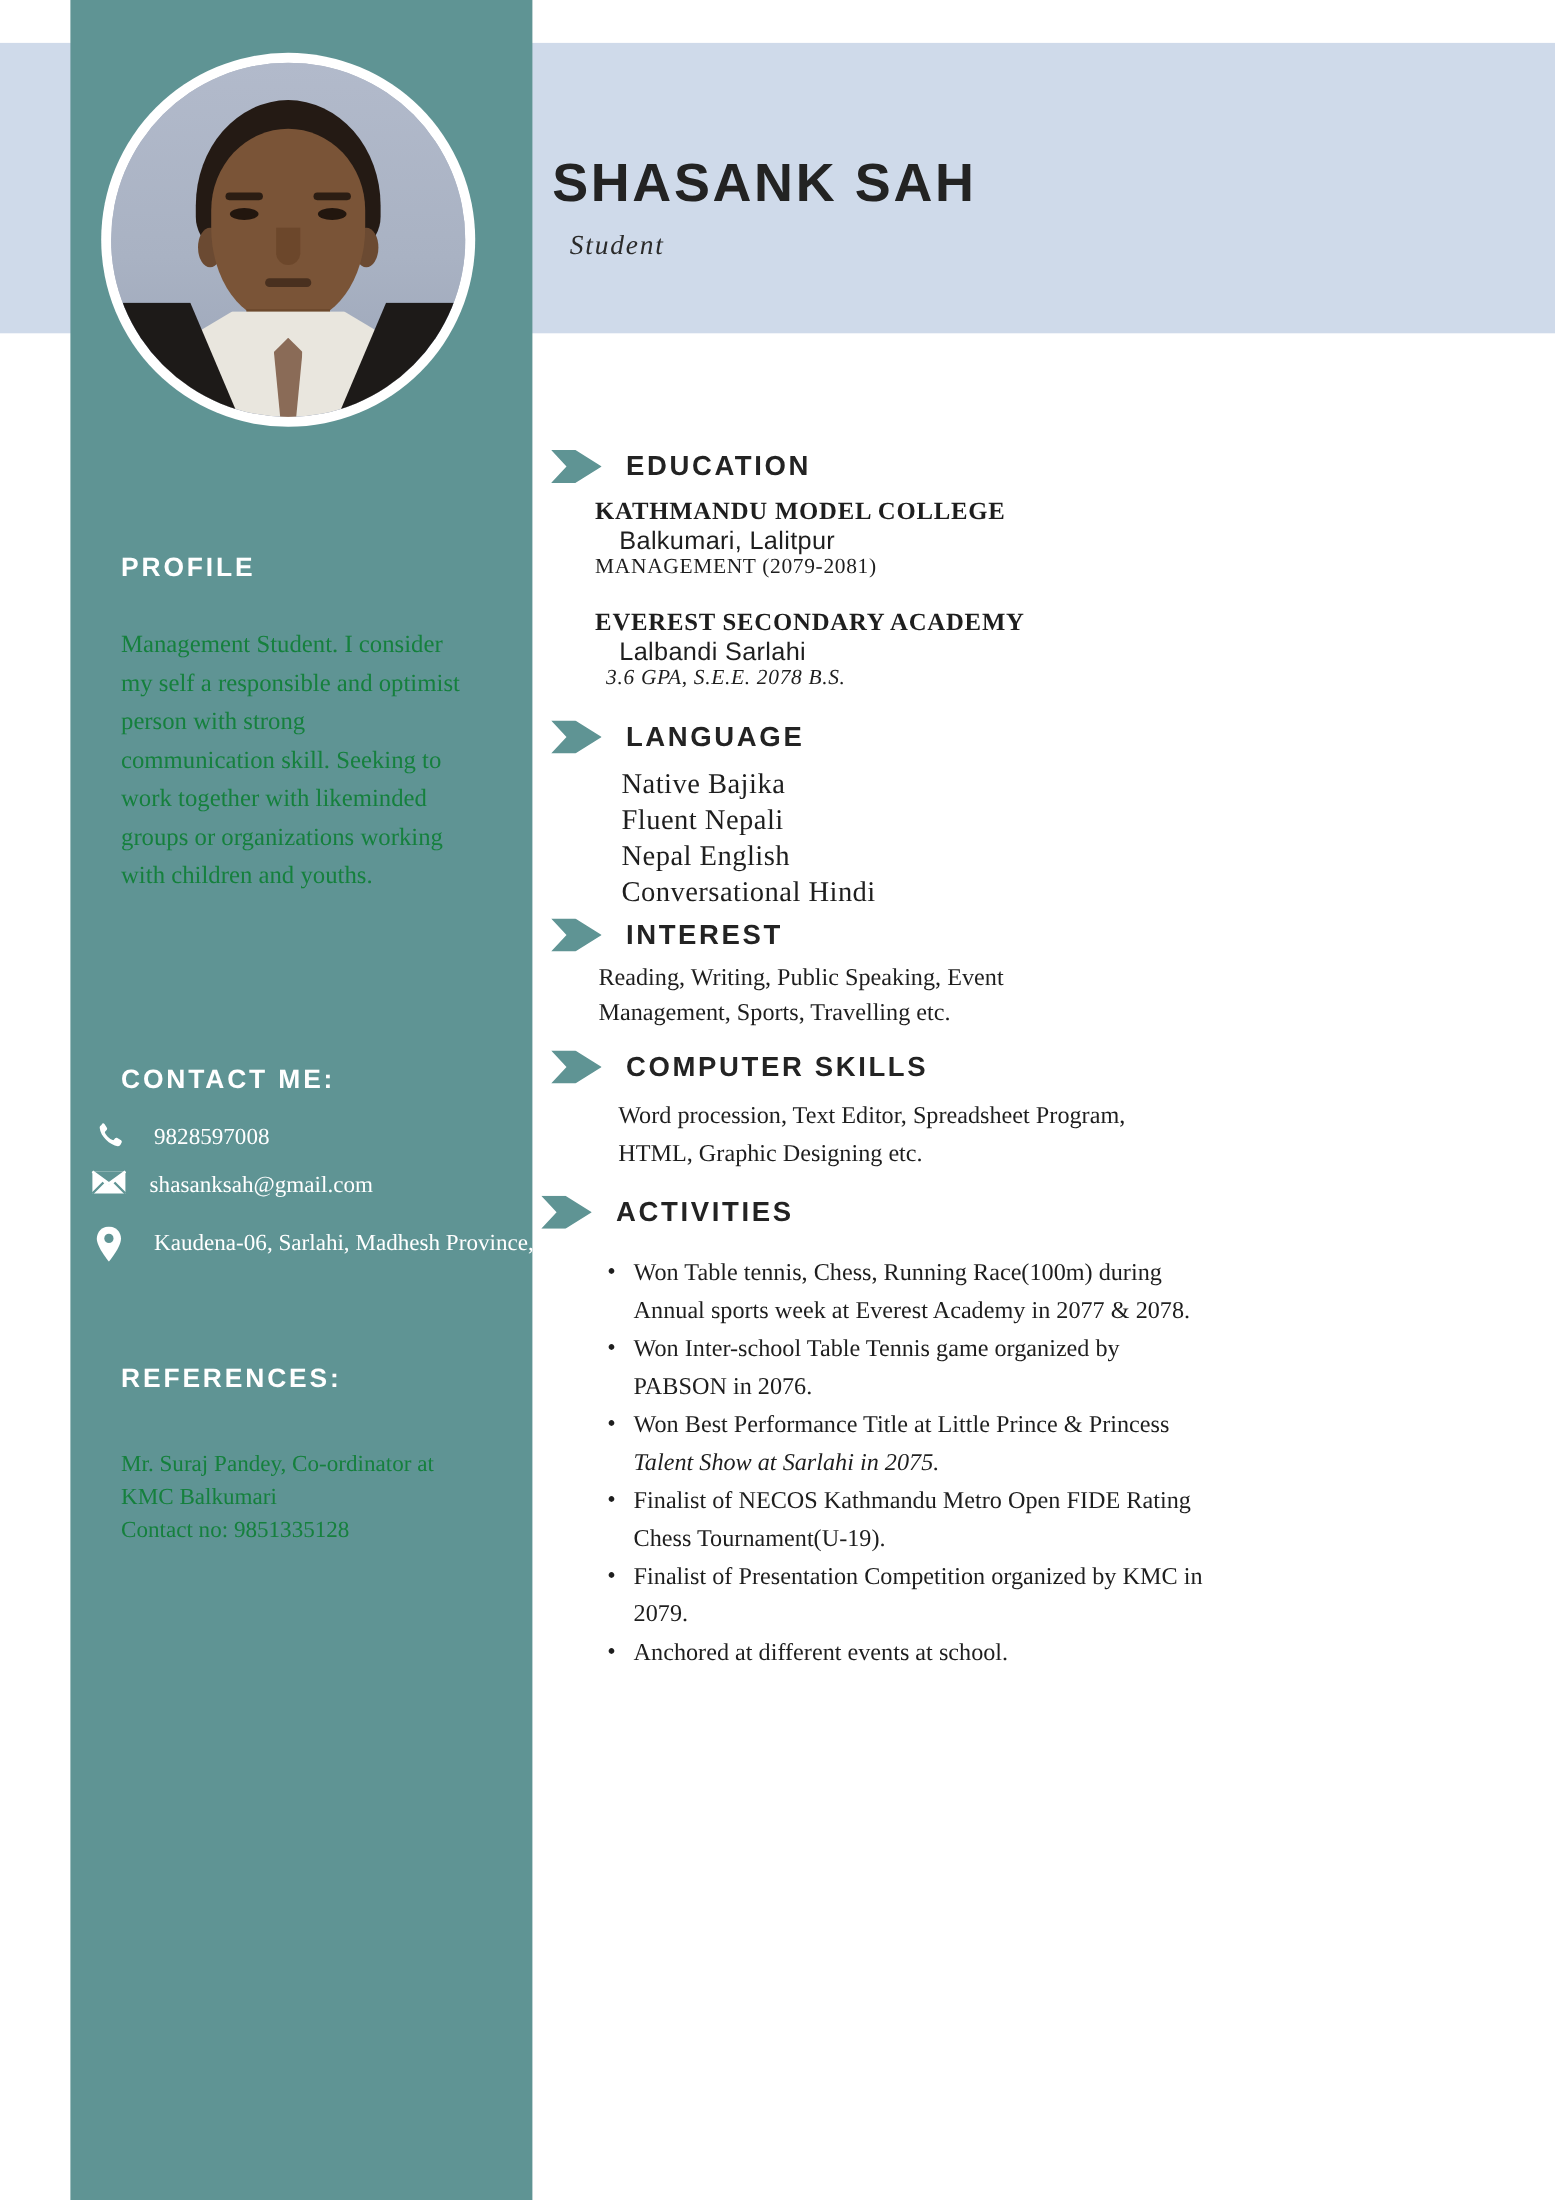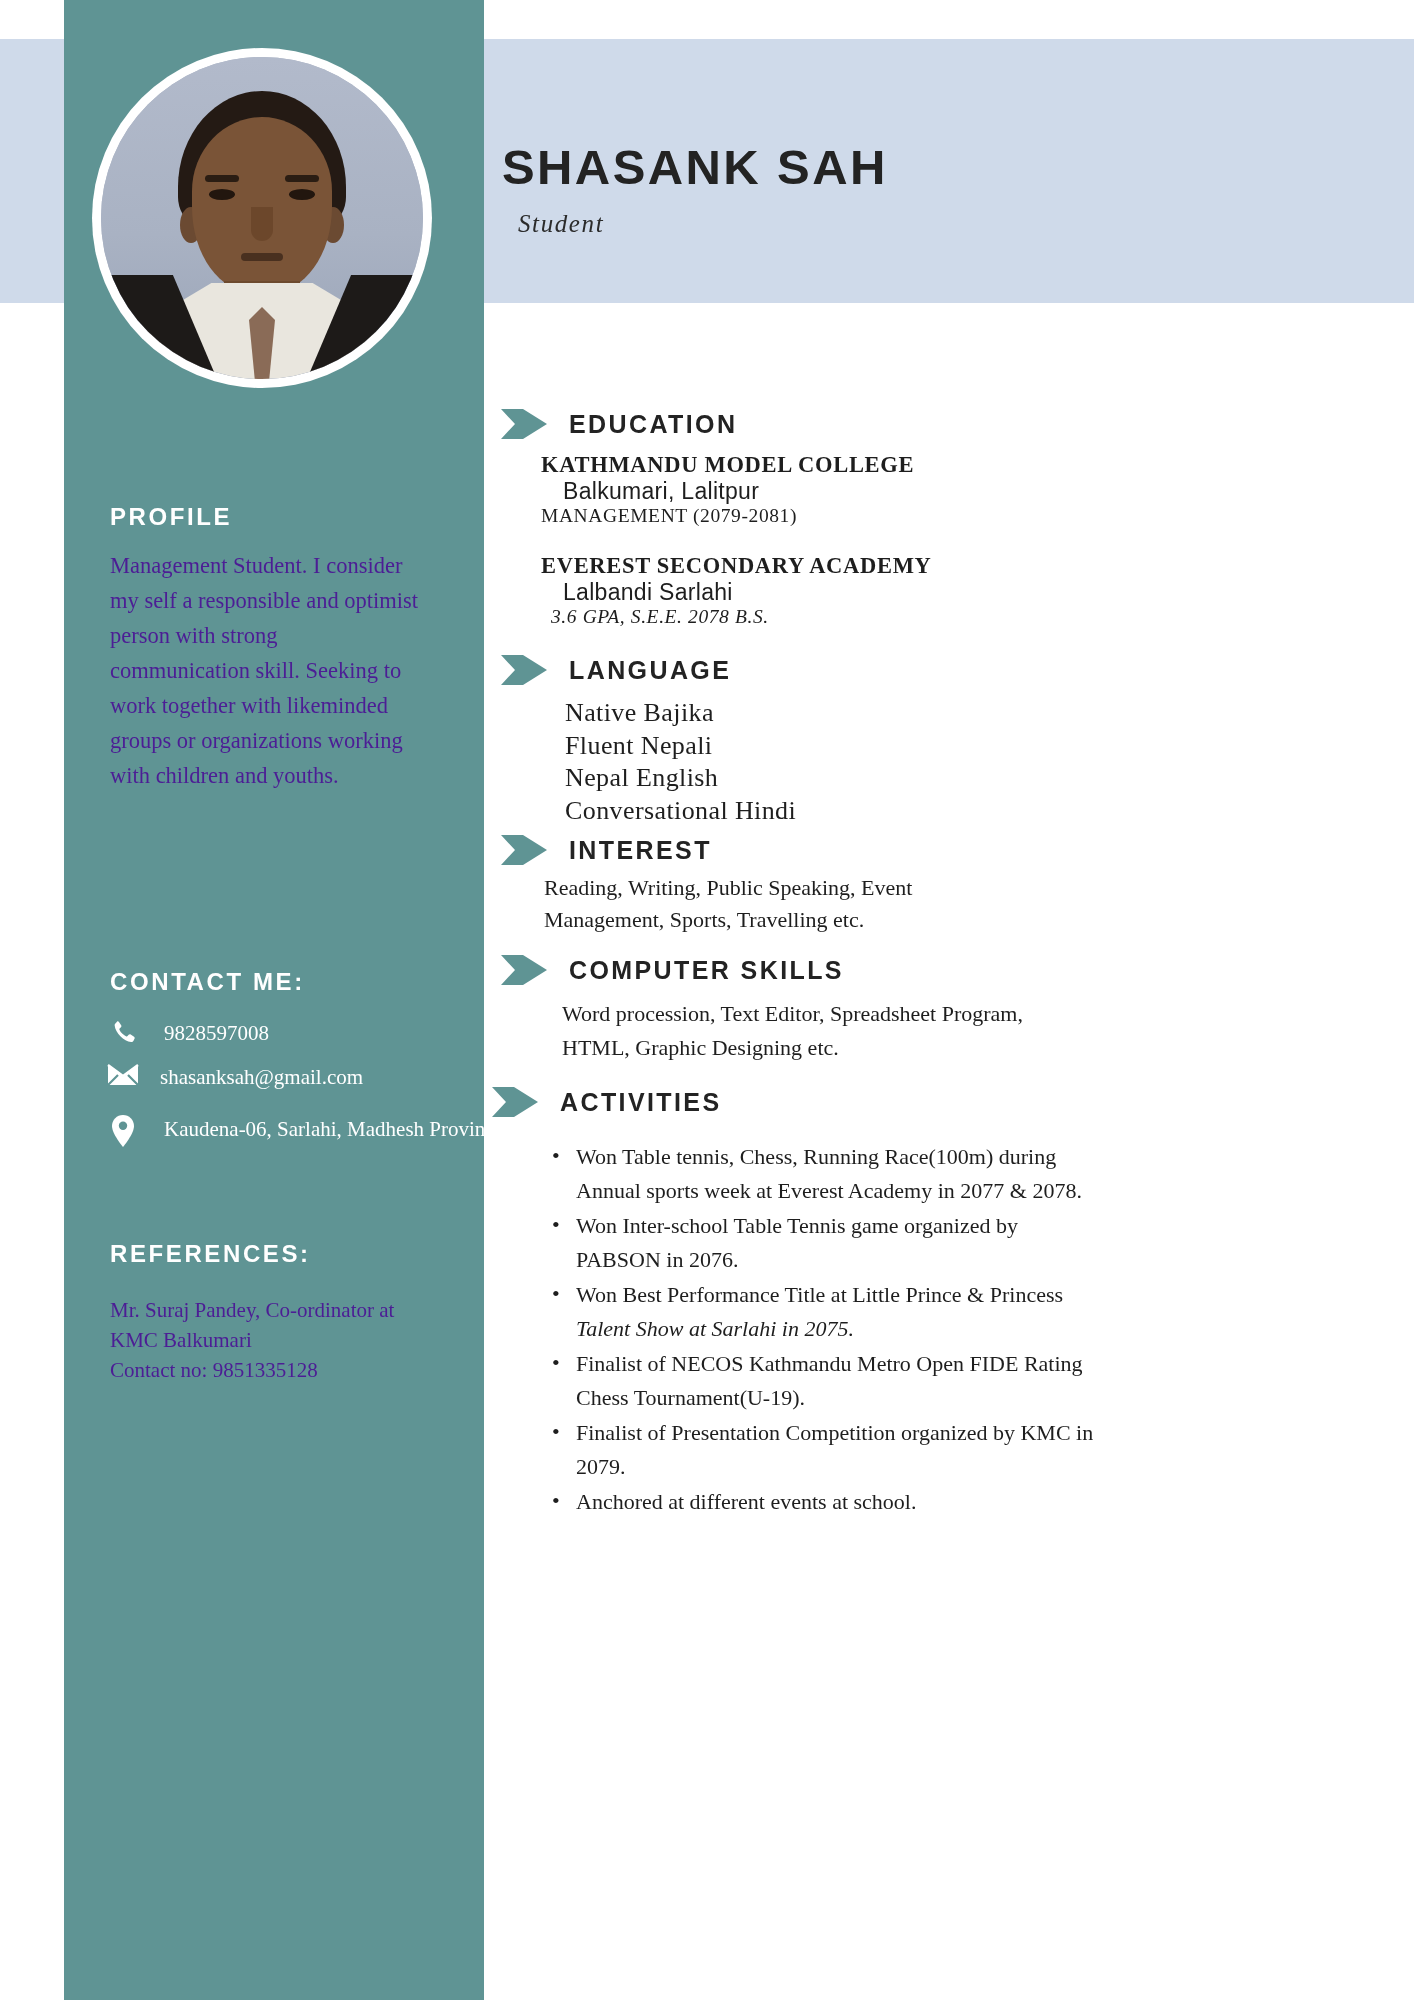--- a/index.html
+++ b/index.html
@@ -95,32 +95,33 @@
     font-size:25px; letter-spacing:1.6px; color:#2b2b2b;
   }
 
   
   .side-h{
     position:absolute; left:110px; z-index:6;
     font-family:"Liberation Sans", sans-serif;
     font-weight:bold; font-size:24px; letter-spacing:2.6px; color:#ffffff;
   }
   .side-body{
-    position:absolute; left:110px; z-index:6; color:#4c1d95;
+    position:absolute; left:110px; z-index:6; color:#15803d;
     font-family:"Liberation Serif", serif; font-size:22.5px; line-height:35px;
     width:310px;
+    margin-top:20px;
   }
   #profile-h{ top:503px; }
   #profile-t{ top:548px; }
   #contact-h{ top:968px; }
   #ref-h{ top:1240px; }
   #ref-t{ top:1295px; font-size:21px; line-height:30px; width:300px; }
 
   .contact-row{
-    position:absolute; left:106px; z-index:6; display:flex; align-items:flex-start; gap:14px;
+    position:absolute; left:82px; z-index:6; display:flex; align-items:flex-start; gap:14px;
     color:#ffffff; font-family:"Liberation Serif", serif; font-size:21px; line-height:30px;
   }
   #c-phone{ top:1016px; }
   #c-mail{ top:1060px; }
   #c-addr{ top:1112px; }
   .c-ico{ width:34px; flex:0 0 34px; display:flex; justify-content:center; align-items:center; padding-top:3px; }
   .c-txt{ padding-top:2px; }
   #c-phone .c-txt{ padding-left:10px; }
   #c-mail  .c-txt{ padding-left:6px; }
   #c-addr  .c-txt{ padding-left:10px; }

